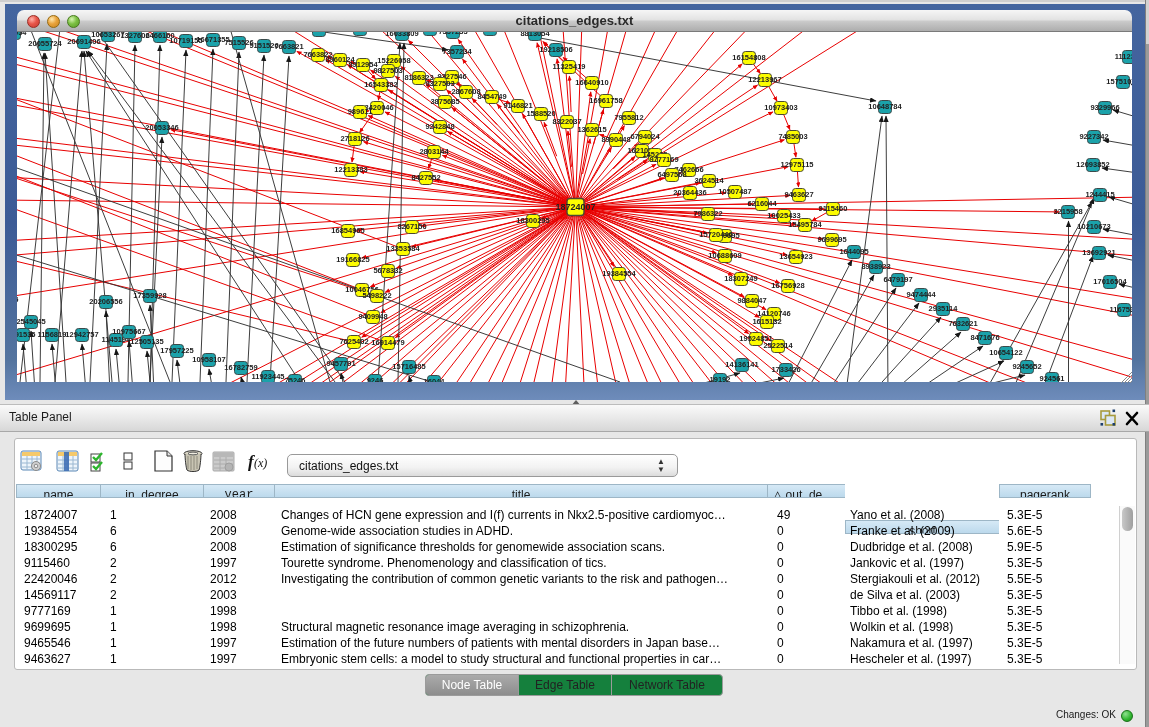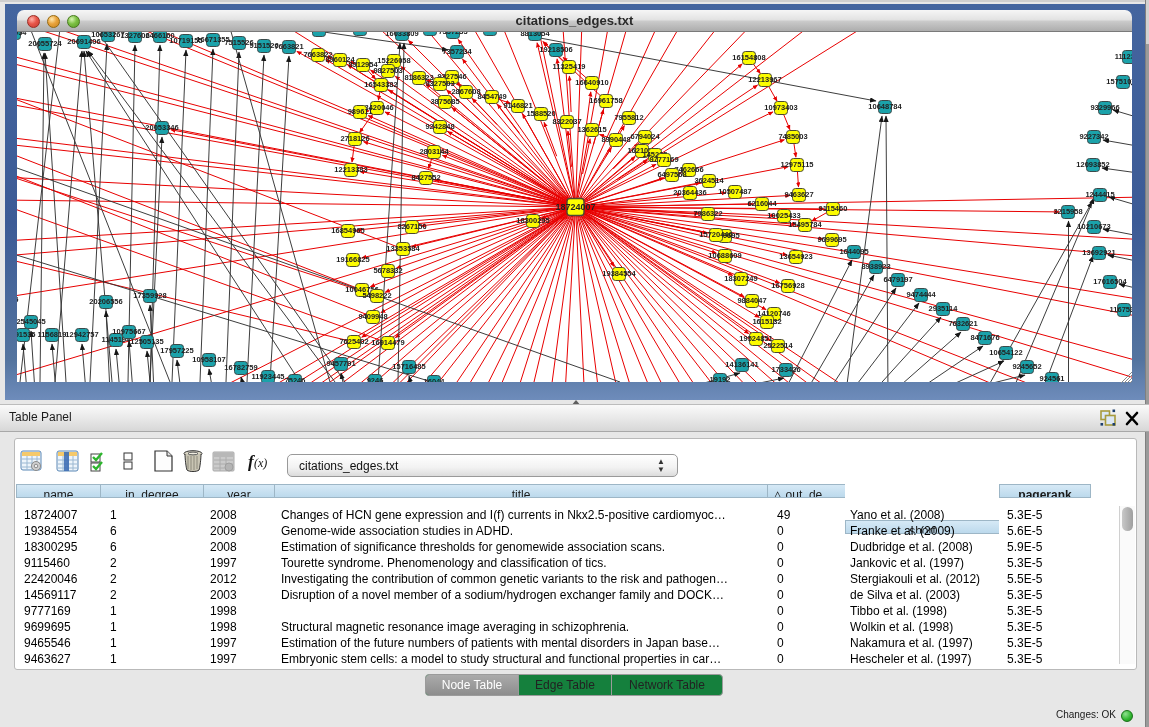--- a/index.html
+++ b/index.html
@@ -959,25 +959,25 @@
     <text x="6" y="16" font-family="Liberation Serif,serif" font-size="12" font-style="italic" fill="#111">(x)</text>
   </g>
 </svg>
 <div id="dropdown">
     <span class="dt">citations_edges.txt</span>
     <span class="ar">▲<br>▼</span>
   </div>
 
 <div class="hc" style="left:16px;width:84px;">name</div>
 <div class="hc" style="left:100px;width:103px;">in_degree</div>
-<div class="hc" style="left:203px;width:71px;">year</div>
+<div class="hc" style="left:203px;width:71px;font-family:Liberation Mono, monospace;">year</div>
 <div class="hc" style="left:274px;width:493px;">title</div>
 <div class="hc" style="left:767px;width:78px;text-align:left;padding-left:5px;">△ out_de…</div>
 <div class="hc" style="left:845px;width:154px;margin-top:36px;">short</div>
-<div class="hc" style="left:999px;width:92px;border-right:1px solid #9db6c6;font-weight:bold;">pagerank</div>
+<div class="hc" style="left:999px;width:92px;border-right:1px solid #9db6c6;">pagerank</div>
 
 <div class="tr" style="top:507px">
     <span class="c0">18724007</span>
     <span class="c1">1</span>
     <span class="c2">2008</span>
     <span class="c3">Changes of HCN gene expression and I(f) currents in Nkx2.5-positive cardiomyoc…</span>
     <span class="c4">49</span>
     <span class="c5">Yano et al. (2008)</span>
     <span class="c6">5.3E-5</span>
   </div>
@@ -1014,21 +1014,20 @@
     <span class="c2">2012</span>
     <span class="c3">Investigating the contribution of common genetic variants to the risk and pathogen…</span>
     <span class="c4">0</span>
     <span class="c5">Stergiakouli et al. (2012)</span>
     <span class="c6">5.5E-5</span>
   </div>
 <div class="tr" style="top:587px">
     <span class="c0">14569117</span>
     <span class="c1">2</span>
     <span class="c2">2003</span>
-    <span class="c3">Disruption of a novel member of a sodium/hydrogen exchanger family and DOCK…</span>
     <span class="c4">0</span>
     <span class="c5">de Silva et al. (2003)</span>
     <span class="c6">5.3E-5</span>
   </div>
 <div class="tr" style="top:603px">
     <span class="c0">9777169</span>
     <span class="c1">1</span>
     <span class="c2">1998</span>
     <span class="c4">0</span>
     <span class="c5">Tibbo et al. (1998)</span>

